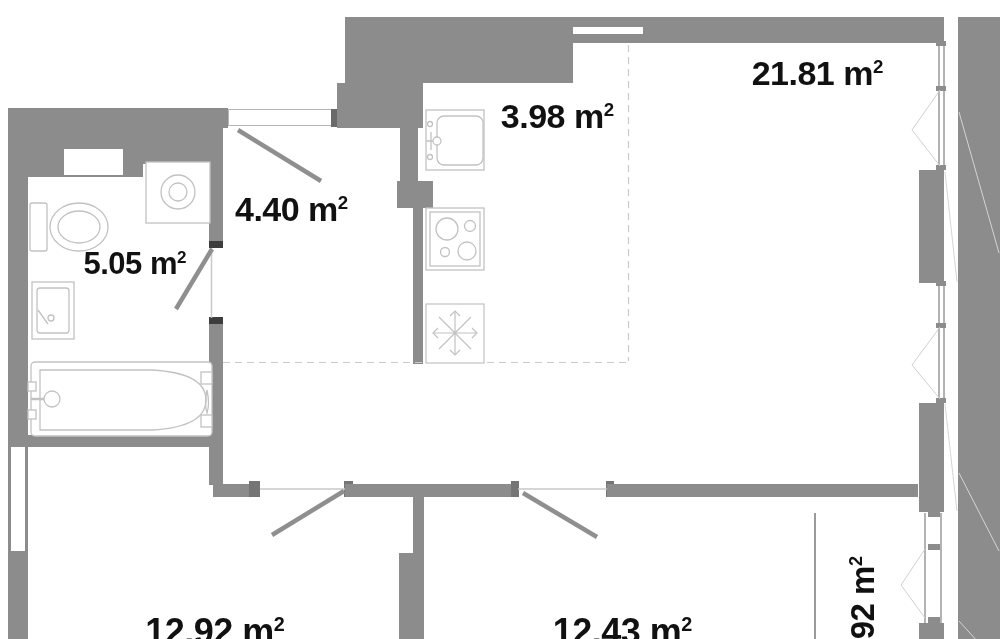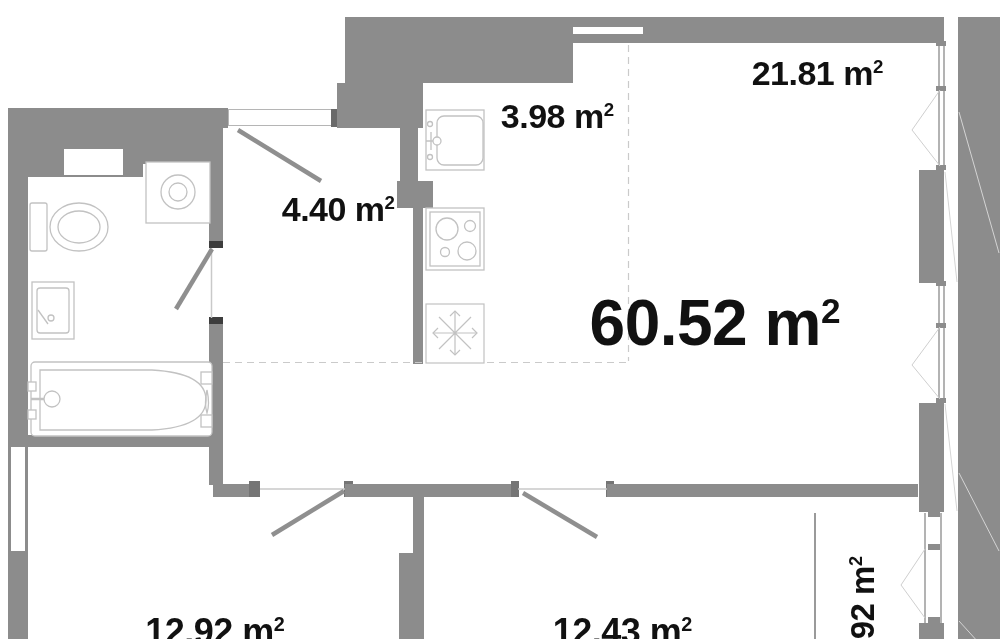--- a/index.html
+++ b/index.html
@@ -12,21 +12,21 @@
   .tick{position:absolute;background:#757575;}
   .tick-dark{position:absolute;background:#3d3d3d;}
   .lbl{
     position:absolute;font-weight:700;color:#111111;white-space:nowrap;
     letter-spacing:-0.5px;line-height:1.1;
   }
   .lbl .sup{font-size:55%;vertical-align:super;letter-spacing:0;}
   .lbl-total{left:565px;top:288px;width:300px;text-align:center;font-size:64px;}
   .lbl-living{left:725px;top:55px;width:185px;text-align:center;font-size:34px;}
   .lbl-kitchen{left:470px;top:98px;width:175px;text-align:center;font-size:34px;}
-  .lbl-hallway{left:235px;top:191px;width:160px;text-align:right;font-size:34px;}
+  .lbl-hallway{left:235px;top:191px;width:160px;text-align:left;font-size:34px;}
   .lbl-bathroom{left:55px;top:247px;width:160px;text-align:center;font-size:31px;}
   .lbl-room-left{left:95px;top:612px;width:240px;text-align:center;font-size:36px;}
   .lbl-room-center{left:500px;top:612px;width:245px;text-align:center;font-size:36px;}
   .lbl-balcony{
     left:845px;top:648px;font-size:33px;
     transform:rotate(-90deg);transform-origin:0 0;
   }
   svg{position:absolute;left:0;top:0;}
   .threshold{position:absolute;background:#ffffff;border:1px solid #b5b5b5;box-sizing:border-box;}
 </style>
@@ -171,32 +171,32 @@
       <circle cx="445" cy="252" r="4.5"></circle>
       <circle cx="467" cy="251" r="9"></circle>
     </g>
     <g stroke="#c2c2c2" stroke-width="1.2" fill="none">
       <rect x="426" y="304" width="58" height="59" fill="#ffffff"></rect>
       <path d="M455,311 V355 M433,333 H477 M439,317 L471,349 M471,317 L439,349"></path>
       <path d="M450,316 L455,311 L460,316 M450,350 L455,355 L460,350 M438,328 L433,333 L438,338 M472,328 L477,333 L472,338"></path>
     </g>
   </svg>
 
-  <div class="lbl lbl-total">
-    <span>60.52 m</span><span class="sup">2</span>
-  </div>
   <div class="lbl lbl-living">
     <span>21.81 m</span><span class="sup">2</span>
   </div>
   <div class="lbl lbl-kitchen">
     <span>3.98 m</span><span class="sup">2</span>
   </div>
   <div class="lbl lbl-hallway">
     <span>4.40 m</span><span class="sup">2</span>
   </div>
+  <div class="lbl lbl-bathroom">
+    <span>5.05 m</span><span class="sup">2</span>
+  </div>
   <div class="lbl lbl-room-left">
     <span>12.92 m</span><span class="sup">2</span>
   </div>
   <div class="lbl lbl-room-center">
     <span>12.43 m</span><span class="sup">2</span>
   </div>
   <div class="lbl lbl-balcony">
     <span>.92 m</span><span class="sup">2</span>
   </div>
 

